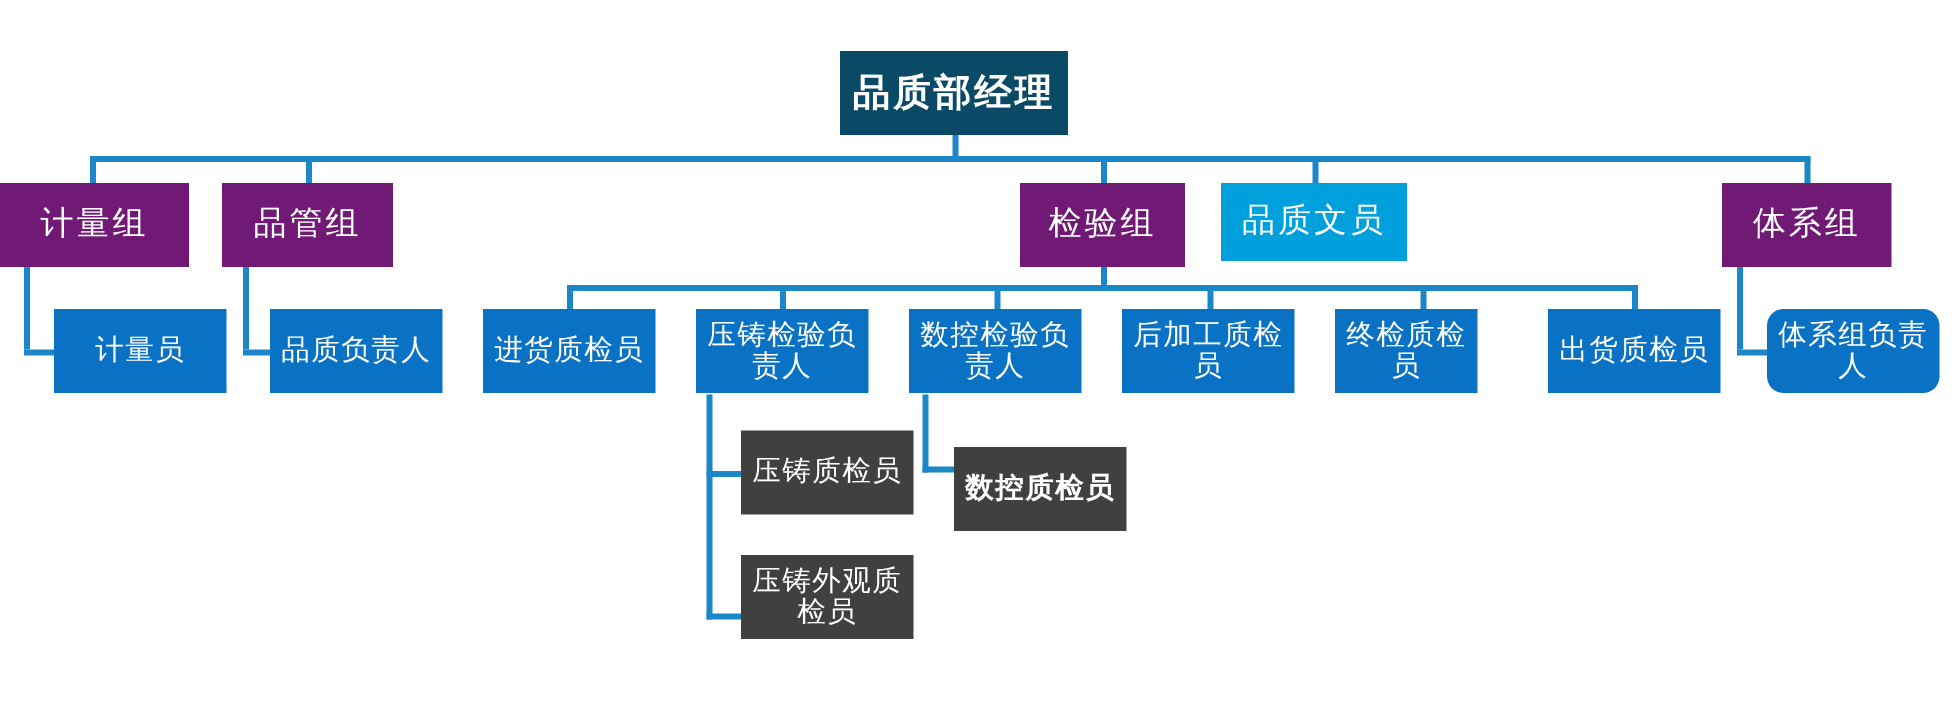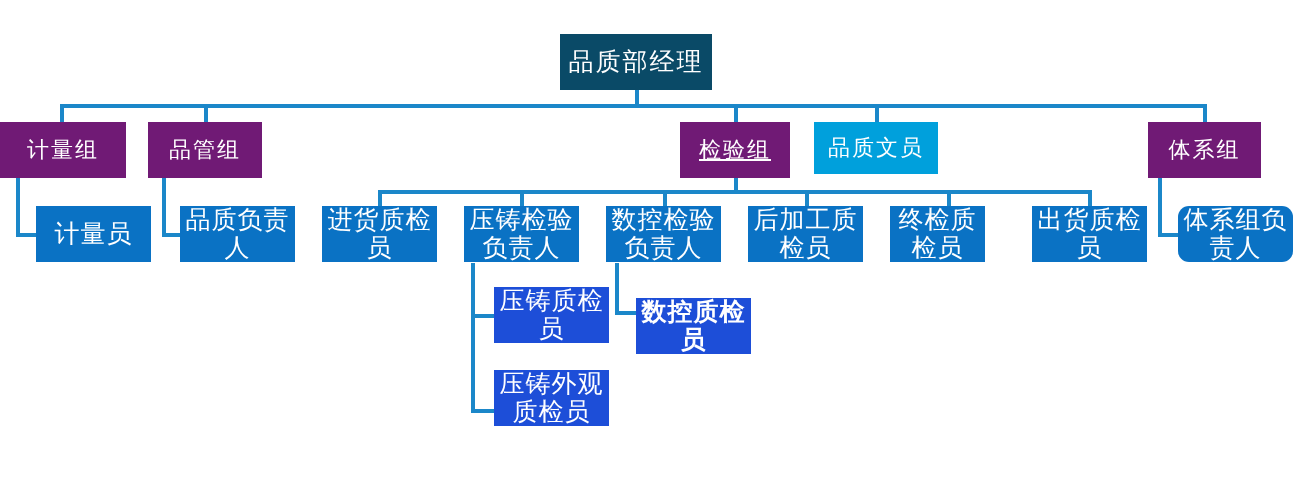--- a/index.html
+++ b/index.html
@@ -17,25 +17,25 @@
     display:flex;
     align-items:center;
     justify-content:center;
     text-align:center;
     color:#ffffff;
     line-height:1.12;
     padding:2px 4px;
     letter-spacing:1px;
     font-weight:400;
   }
-  .lvl-root{background:#0a4a67;font-size:25px;letter-spacing:2px;}
+  .lvl-root{background:#0a4a67;font-size:25px;letter-spacing:2px;font-weight:bold;}
   .lvl-group{background:#701a75;font-size:22px;letter-spacing:2px;}
   .lvl-group.accent{background:#00a0dc;}
-  .lvl-staff{background:#0a72c4;font-size:25px;letter-spacing:1px;}
-  .lvl-staff.light{background:#1d4ed8;}
+  .lvl-staff{background:#0a72c4;font-size:19px;letter-spacing:1px;}
+  .lvl-staff.light{background:#404040;}
 
   .line{position:absolute;background:#1b87c9;}
   .line.v{width:4px;}
   .line.h{height:4px;}
 </style>
 </head>
 <body>
 
 <div id="chart">
 
@@ -73,21 +73,21 @@
 
   <div class="line v" style="left:615px;top:263px;height:52px;"></div>
   <div class="line h" style="left:615px;top:311px;width:22px;"></div>
 
   <div class="node lvl-root" style="left:560px;top:34px;width:152px;height:56px;">品质部经理</div>
 
   <div class="node lvl-group" style="left:0px;top:122px;width:126px;height:56px;">计量组</div>
 
   <div class="node lvl-group" style="left:148px;top:122px;width:114px;height:56px;">品管组</div>
 
-  <div class="node lvl-group" style="left:680px;top:122px;width:110px;height:56px;text-decoration:underline;">检验组</div>
+  <div class="node lvl-group" style="left:680px;top:122px;width:110px;height:56px;">检验组</div>
 
   <div class="node lvl-group accent" style="left:814px;top:122px;width:124px;height:52px;">品质文员</div>
 
   <div class="node lvl-group" style="left:1148px;top:122px;width:113px;height:56px;">体系组</div>
 
   <div class="node lvl-staff" style="left:36px;top:206px;width:115px;height:56px;">计量员</div>
 
   <div class="node lvl-staff" style="left:180px;top:206px;width:115px;height:56px;">品质负责人</div>
 
   <div class="node lvl-staff" style="left:322px;top:206px;width:115px;height:56px;">进货质检员</div>

